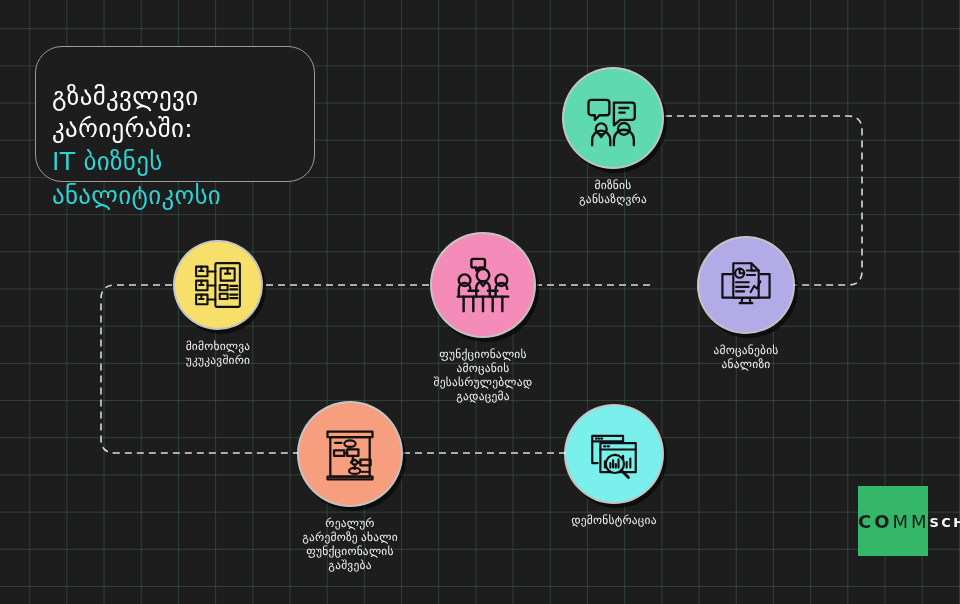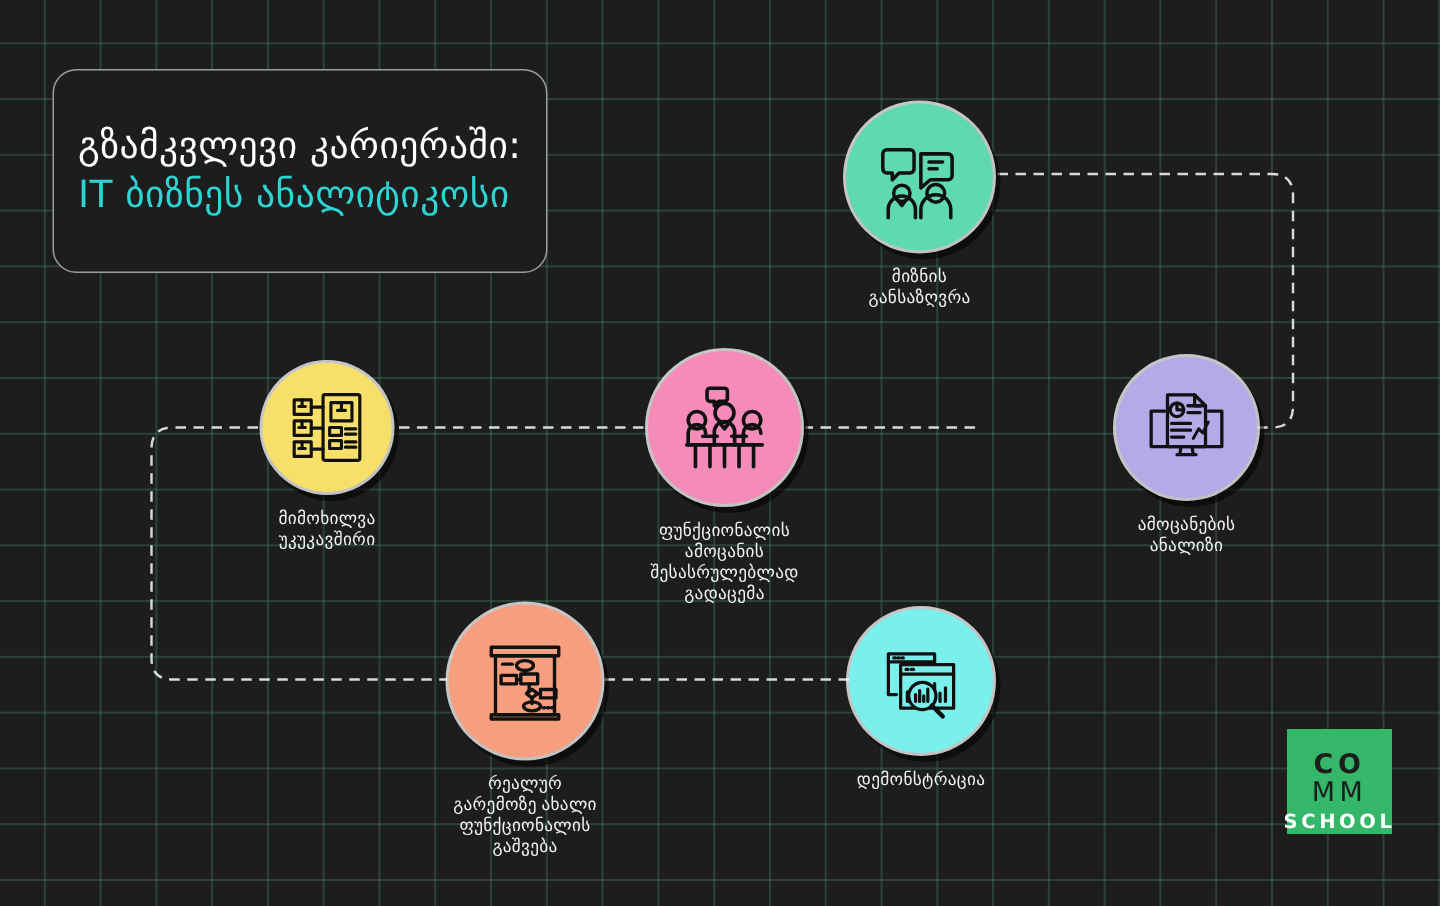--- a/index.html
+++ b/index.html
@@ -25,31 +25,31 @@
     display:flex;align-items:center;justify-content:center;
     box-shadow:0 0 0 2px rgba(255,255,255,.75), 3px 4px 0 2px rgba(0,0,0,.55);
   }
   .circle svg{display:block;}
   .nlabel{
     margin-top:11px;text-align:center;color:#f2f2f2;
     font-size:11.5px;line-height:14px;letter-spacing:.2px;white-space:pre-line;font-family:Liberation Serif, serif;
   }
 
   #title-card{
-    position:absolute;left:35px;top:46px;width:330px;height:136px;
-    background:#1d1d1d;border:1.6px solid #9b9b9b;border-radius:16px;
+    position:absolute;left:35px;top:46px;width:280px;height:136px;
+    background:#1d1d1d;border:1.6px solid #9b9b9b;border-radius:27px;
     box-sizing:border-box;padding:34px 0 0 16px;
   }
   #title-line1{color:#ffffff;font-size:25px;line-height:32px;letter-spacing:.3px;}
   #title-line2{color:#2ed3d3;font-size:25px;line-height:34px;letter-spacing:.3px;}
 
   #logo{
     position:absolute;left:858px;top:486px;width:70px;height:70px;
-    background:#35b769;display:flex;flex-direction:column;
-    align-items:center;justify-content:flex-end;
+    background:#35b769;display:flex;
+    align-items:center;justify-content:space-between;
   }
   #logo-top{color:#1d1d1d;font-weight:bold;font-size:18px;letter-spacing:3px;line-height:19px;}
   #logo-mid{color:#1d1d1d;font-weight:normal;font-size:18px;letter-spacing:3px;line-height:19px;}
   #logo-sub{color:#ffffff;font-weight:bold;font-size:13px;letter-spacing:2.4px;margin-top:3px;}
 </style>
 </head>
 <body>
 
 <div id="stage">
 
@@ -126,21 +126,21 @@
           <path d="M6 44 h52"></path>
           <path d="M12 44 v15 M22 44 v15 M42 44 v15 M52 44 v15 M32 44 v15"></path>
           <path d="M17 38 h10 M37 38 h10"></path>
         </g>
       </svg>
     </div>
     <div class="nlabel">ფუნქციონალის ამოცანის
 შესასრულებლად გადაცემა</div>
   </div>
 
-  <div class="node" style="left:699px;top:238px;width:94px;padding-left:45px;">
+  <div class="node" style="left:699px;top:238px;width:94px;">
     <div class="circle" style="width:94px;height:94px;background:#b3aae8;">
       <svg width="58" height="58" viewBox="0 0 64 64">
         <g fill="none" stroke="#111" stroke-width="2.4" stroke-linejoin="round" stroke-linecap="round">
           <path d="M6 20 h10 M6 20 v26 h52 v-26 h-10"></path>
           <path d="M25 52 h14 M28 46 l-1 6 M36 46 l1 6"></path>
           <path d="M18 8 h20 l8 8 v30 h-28 z" fill="#b3aae8"></path>
           <path d="M38 8 v8 h8"></path>
           <circle cx="25" cy="19" r="5"></circle>
           <path d="M25 14 v5 h5"></path>
           <path d="M33 16 h9 M33 21 h9"></path>

